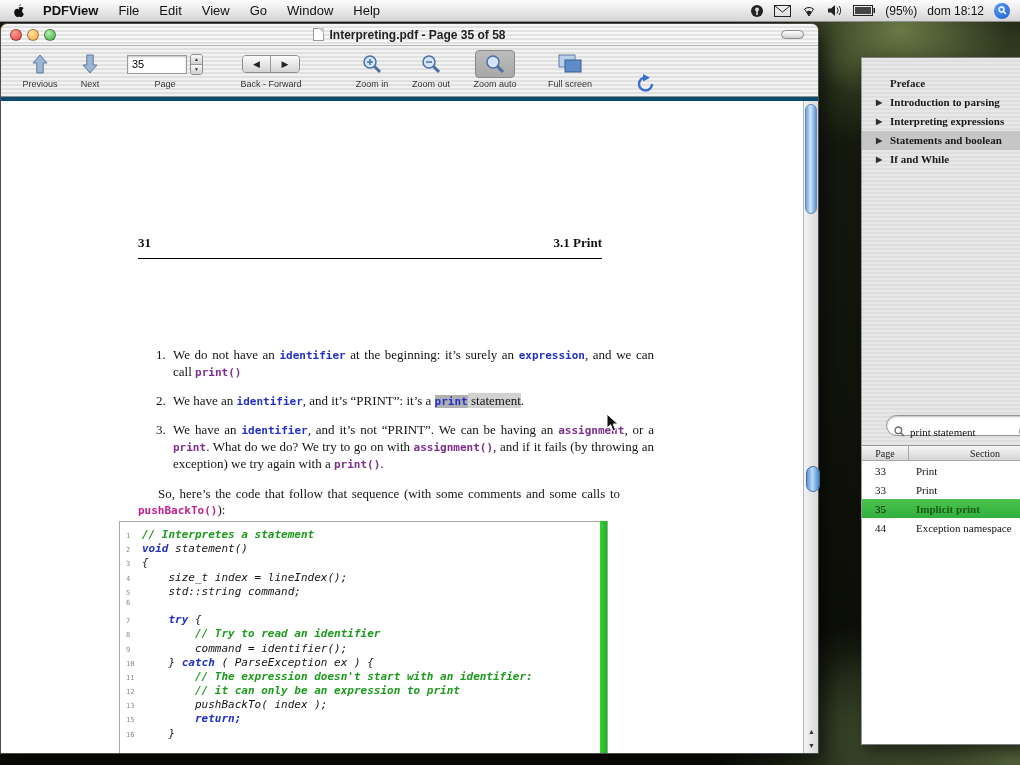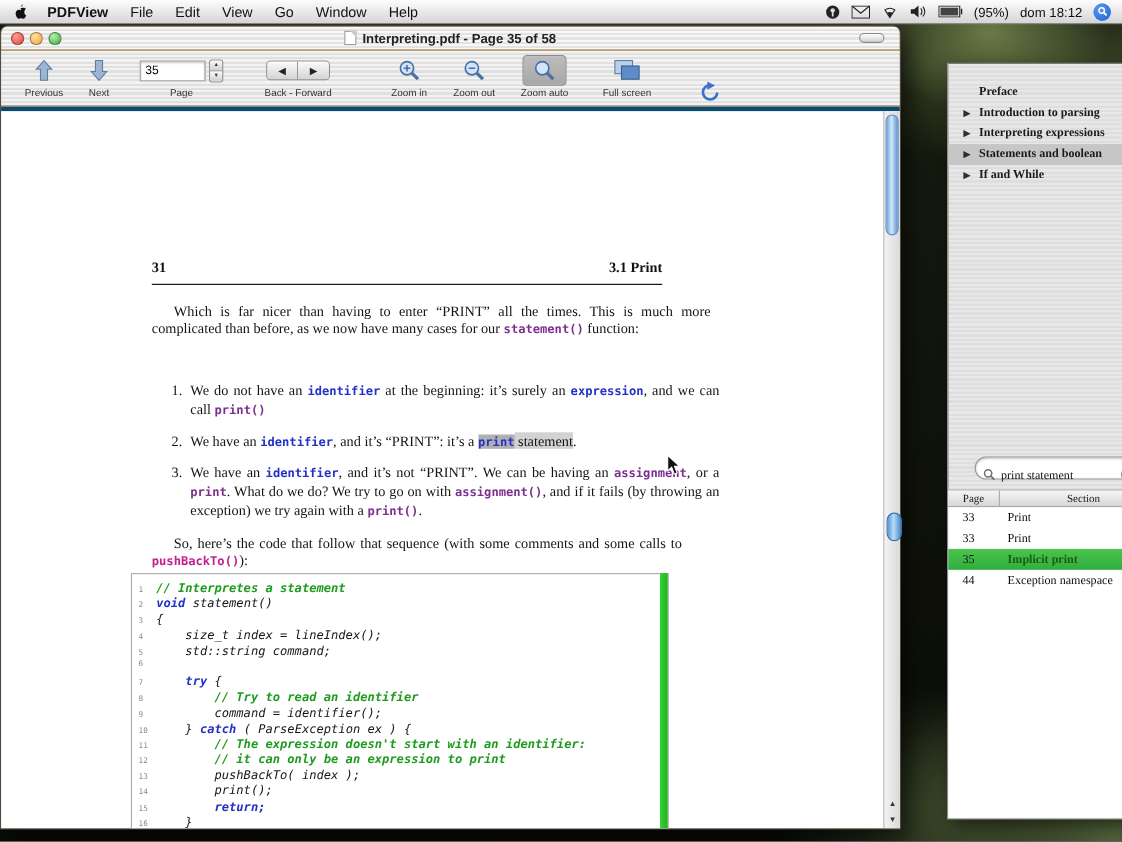--- a/index.html
+++ b/index.html
@@ -307,21 +307,20 @@
       <span class="tb-label">Rotate all</span>
     </div>
   </div>
 
   <div class="content">
     <div class="pdf-header">
       <span>31</span>
       <span>3.1 Print</span>
     </div>
 
-    <div class="para intro"><span>Which is far nicer than having to enter “PRINT” all the times. This is much more complicated than before, as we now have many cases for our </span><span class="seg-purple">statement()</span><span> function:</span></div>
 
     <div class="list-item li1">
       <span class="num">1.</span>
       <span><span>We do not have an </span><span class="seg-blue">identifier</span><span> at the beginning: it’s surely an </span><span class="seg-blue">expression</span><span>, and we can call </span><span class="seg-purple">print()</span></span>
     </div>
     <div class="list-item li2">
       <span class="num">2.</span>
       <span><span>We have an </span><span class="seg-blue">identifier</span><span>, and it’s “PRINT”: it’s a </span><span class="seg-blue seg-hl">print</span><span class="seg-hl2"> statement</span><span>.</span></span>
     </div>
     <div class="list-item li3">
@@ -377,24 +376,20 @@
             <span class="code-num">11</span>
             <span class="code-text"><span class="seg-c">        // The expression doesn't start with an identifier:</span></span>
           </div>
           <div class="code-line">
             <span class="code-num">12</span>
             <span class="code-text"><span class="seg-c">        // it can only be an expression to print</span></span>
           </div>
           <div class="code-line">
             <span class="code-num">13</span>
             <span class="code-text"><span>        pushBackTo( index );</span></span>
-          </div>
-          <div class="code-line">
-            <span class="code-num">14</span>
-            <span class="code-text"><span>        print();</span></span>
           </div>
           <div class="code-line">
             <span class="code-num">15</span>
             <span class="code-text"><span>        </span><span class="seg-k">return;</span></span>
           </div>
           <div class="code-line">
             <span class="code-num">16</span>
             <span class="code-text"><span>    }</span></span>
           </div>
         </div>

